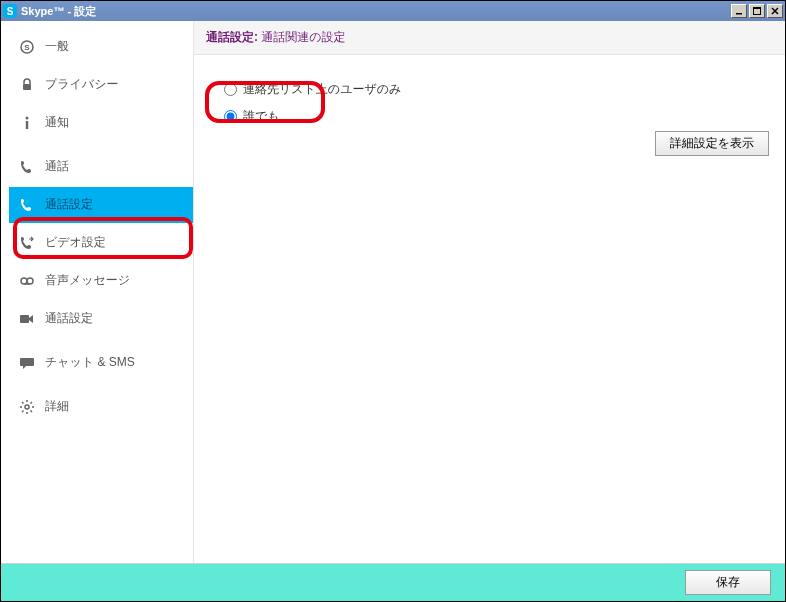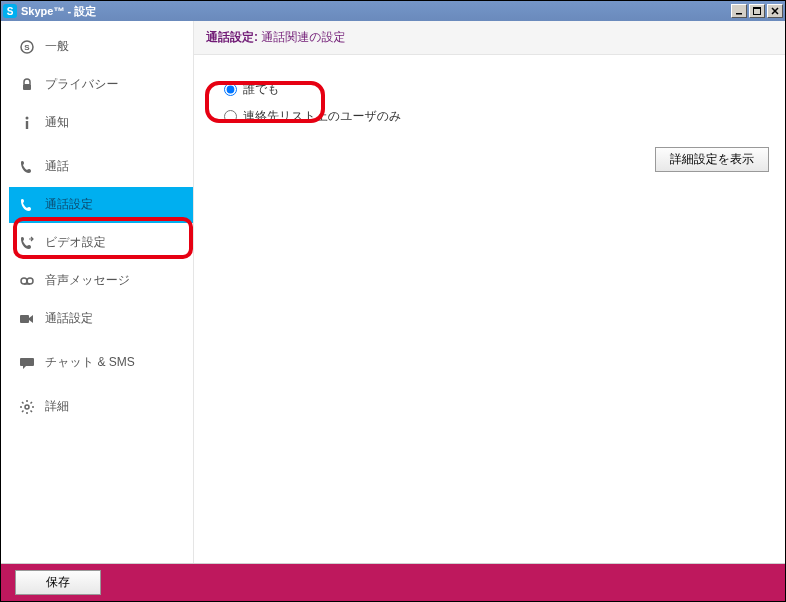--- a/index.html
+++ b/index.html
@@ -153,39 +153,40 @@
       align-items: center;
       gap: 6px;
     }
     .radio-row input[type="radio"] {
       width: 13px;
       height: 13px;
     }
     .detail-btn-wrap {
       position: absolute;
       right: 16px;
-      top: 92px;
+      top: 76px;
     }
     .btn {
       background: linear-gradient(to bottom, #fdfdfd, #e8e8e8);
       border: 1px solid #999;
       padding: 3px 14px;
       font-size: 12px;
       cursor: pointer;
       font-family: inherit;
     }
     
     .footer {
       height: 38px;
       border-top: 1px solid #d0d0d0;
       display: flex;
       align-items: center;
+      justify-content: flex-end;
       gap: 8px;
       padding: 0 14px;
-      background: #be185d;
+      background: #5eead4;
     }
     .footer .btn {
       min-width: 86px;
     }
     svg { display: block; }
     .rel-container {
       position: relative;
       flex: 1;
       display: flex;
       overflow: hidden;
@@ -314,26 +315,26 @@
     </div>
   </div>
 
   <div class="content">
     <div class="content-header">
       <span class="bold">通話設定:</span><span> 通話関連の設定</span>
     </div>
     <div class="content-body">
       <div class="radio-group">
         <label class="radio-row">
+          <input type="radio" name="who" style="">
+          <span>連絡先リスト上のユーザのみ</span>
+        </label>
+        <label class="radio-row">
           <input type="radio" name="who" checked="" style="">
           <span>誰でも</span>
-        </label>
-        <label class="radio-row">
-          <input type="radio" name="who" style="">
-          <span>連絡先リスト上のユーザのみ</span>
         </label>
       </div>
       <div class="detail-btn-wrap">
         <button class="btn">詳細設定を表示</button>
       </div>
     </div>
   </div>
 
   <div class="highlight-sidebar"></div>
   <div class="highlight-radio"></div>

